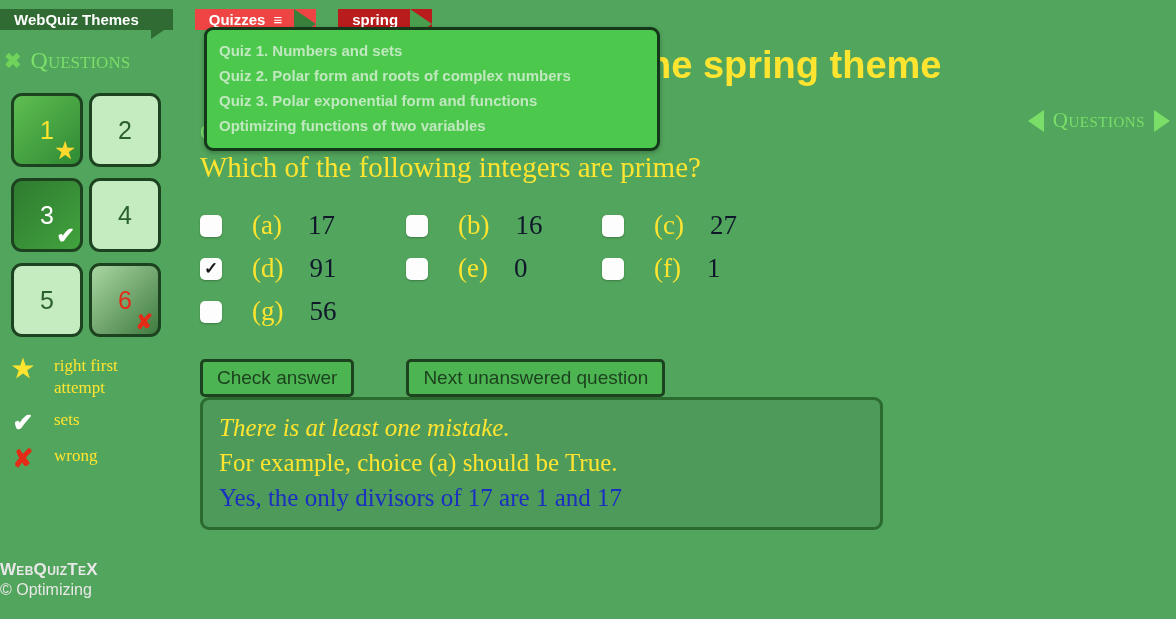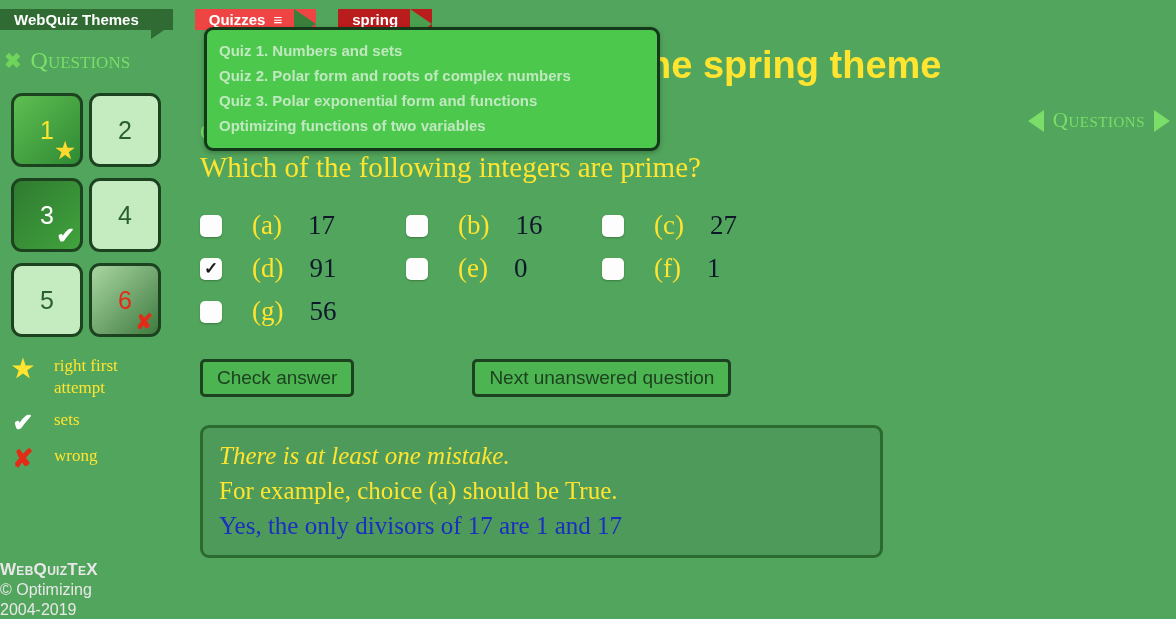--- a/index.html
+++ b/index.html
@@ -155,25 +155,25 @@
     margin-left:26px;
   }
 
   
   #actions{margin-top:32px;display:flex;align-items:center;}
   .abtn{
     background:#4cb451;border:3px solid #1d421f;border-radius:5px;
     color:#1d421f;font-size:19px;padding:5px 14px;cursor:pointer;
     font-family:"Liberation Sans",sans-serif;
   }
-  #btn-next{margin-left:118px;}
+  #btn-next{margin-left:52px;}
 
   
   #feedback{
-    margin-top:28px;width:645px;
+    width:645px;
     background:#4e9a5b;border:3px solid #2c6b2f;border-radius:9px;
     padding:10px 16px 12px 16px;
   }
   #feedback .fl{font-family:"Liberation Serif",serif;font-size:25px;line-height:35px;}
   #feedback .f1{color:#ffe430;font-style:italic;}
   #feedback .f2{color:#ffe430;}
   #feedback .f3{color:#1a2fc0;}
 </style>
 </head>
 <body>
@@ -251,21 +251,20 @@
     <div class="leg-row">
       <span class="leg-ico cross">✘</span>
       <span class="leg-txt">wrong</span>
     </div>
   </div>
 </div>
 
 <div id="footer">
   <div class="brand">WebQuizTeX</div>
   <div>© Optimizing</div>
-  <div>2004-2019</div>
 </div>
 
 <div id="main">
   <div id="qnum">Question 6</div>
   <div id="qtext">Which of the following integers are prime?</div>
 
   <div id="options">
     <div class="opt">
       <span class="cbox"></span>
       <span class="olbl">(a)</span>

